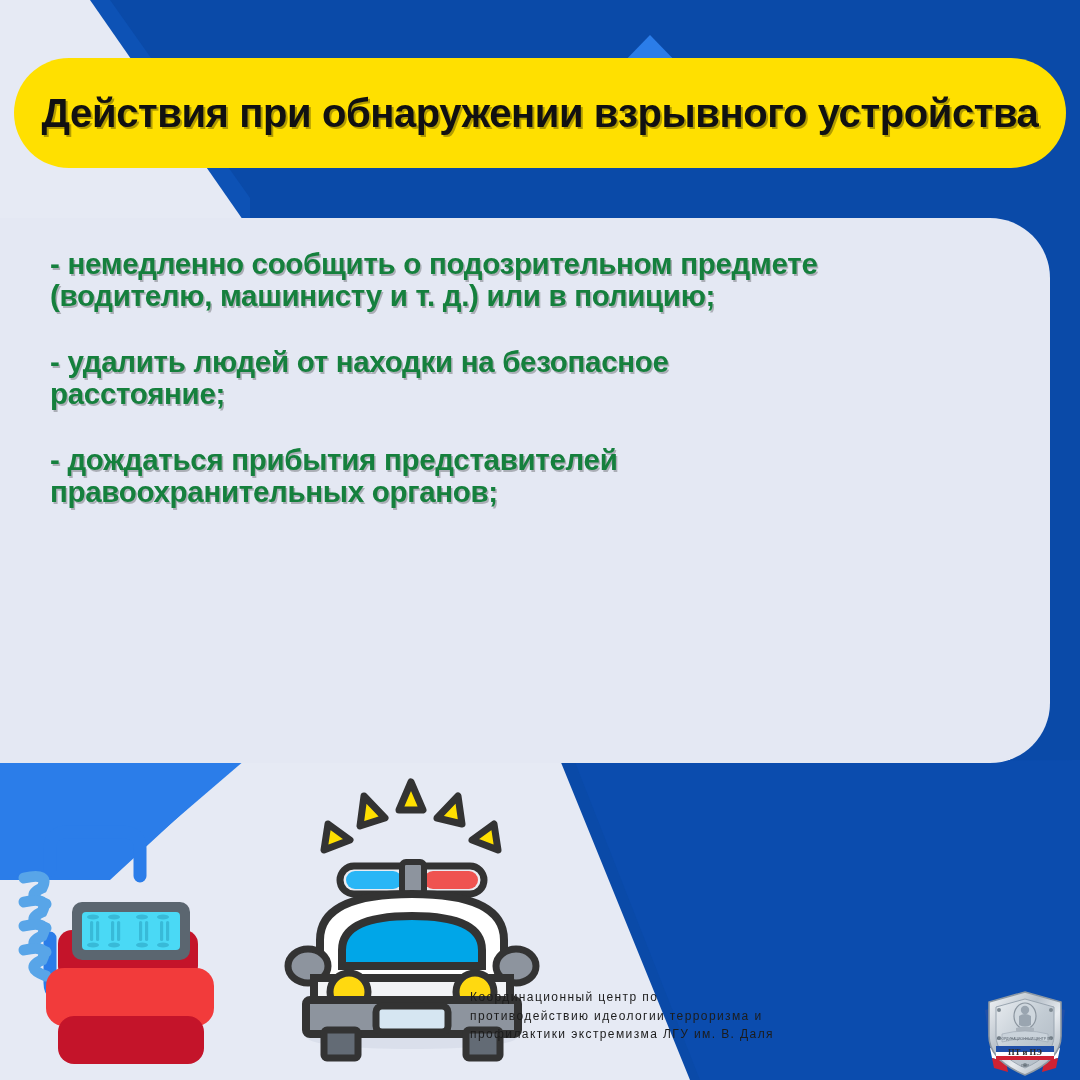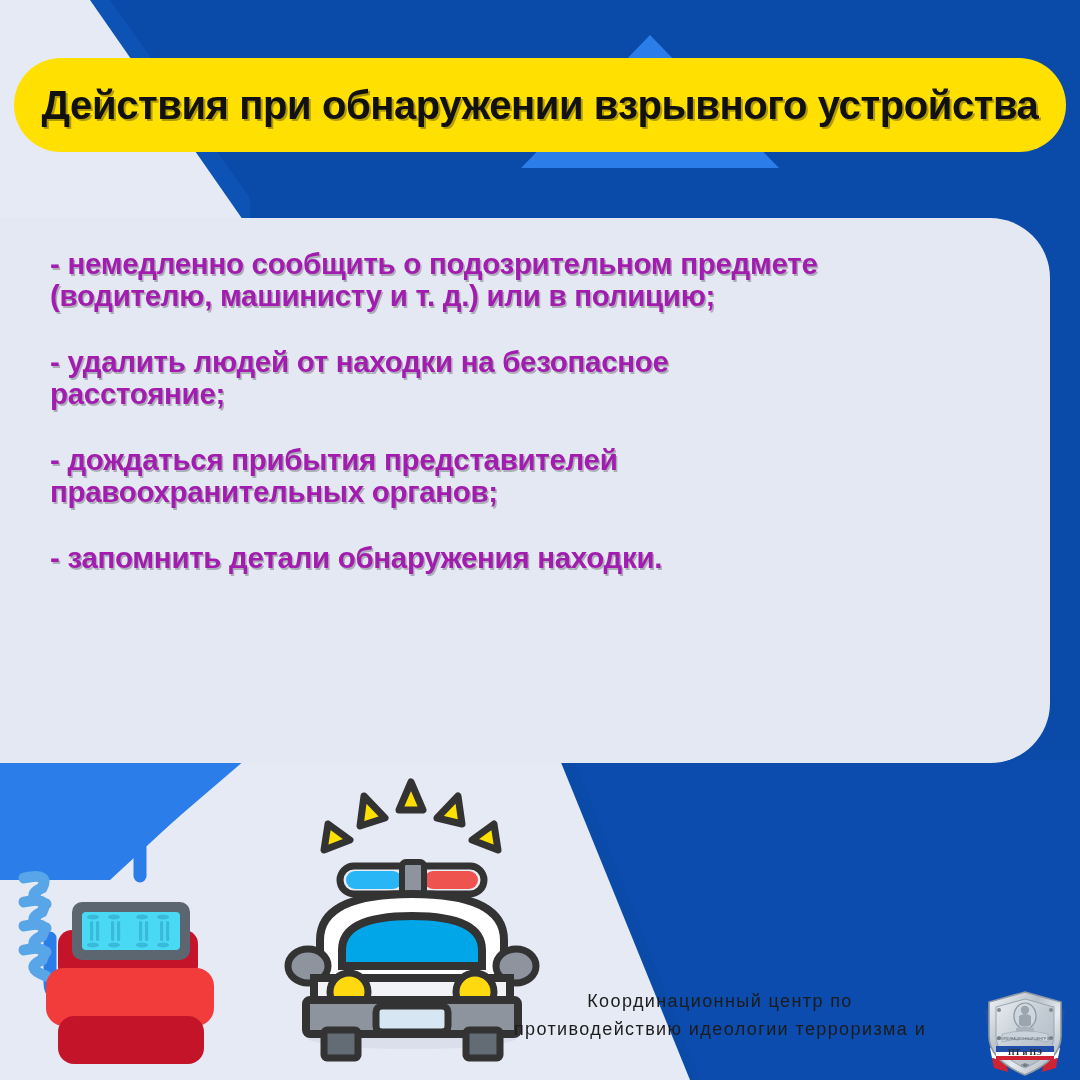--- a/index.html
+++ b/index.html
@@ -19,21 +19,21 @@
     background: #e6eaf4;
     overflow: hidden;
   }
   
   .bg-layer { position: absolute; left:0; top:0; width:1080px; height:1080px; }
 
   
   .title-pill {
     position: absolute;
     left: 14px; top: 58px;
-    width: 1052px; height: 94px;
+    width: 1052px; height: 110px;
     background: #ffe000;
     border-radius: 55px;
     display: flex;
     align-items: center;
     justify-content: center;
     z-index: 6;
   }
   .title-text {
     font-size: 40px;
     font-weight: bold;
@@ -55,40 +55,40 @@
   }
   .bullets {
     position: absolute;
     left: 110px; top: 30px;
     width: 1000px;
     z-index: 7;
   }
   .bullet {
     font-size: 29.5px;
     font-weight: bold;
-    color: #a21caf;
+    color: #15803d;
     line-height: 1.10;
     margin-bottom: 33px;
     letter-spacing: -0.3px;
     text-shadow: 1.5px 1.5px 0 rgba(0,0,0,0.25);
     white-space: pre-line;
   }
   .bullet:last-child { margin-bottom: 0; }
 
   
   .bomb-art  { position: absolute; left: 2px;   top: 818px; width: 255px; height: 250px; z-index: 8; }
   .car-art   { position: absolute; left: 272px; top: 770px; width: 280px; height: 300px; z-index: 8; }
 
   
   .footer-credit {
     position: absolute;
     left: 470px; top: 988px;
     width: 500px;
-    text-align: center;
-    font-size: 18px;
+    text-align: left;
+    font-size: 12px;
     line-height: 1.55;
     letter-spacing: 1.4px;
     color: #1c1c1c;
     z-index: 9;
   }
   .footer-credit .fline { display:block; white-space: nowrap; }
   .footer-emblem {
     position: absolute;
     left: 982px; top: 988px;
     width: 86px; height: 90px;
@@ -123,21 +123,20 @@
   </svg>
 
   <div class="content-card">
     <div class="bullets">
       <div class="bullet">- немедленно сообщить о подозрительном предмете
 (водителю, машинисту и т. д.) или в полицию;</div>
       <div class="bullet">- удалить людей от находки на безопасное
 расстояние;</div>
       <div class="bullet">- дождаться прибытия представителей
 правоохранительных органов;</div>
-      <div class="bullet">- запомнить детали обнаружения находки.</div>
     </div>
   </div>
 
   <div class="title-pill">
     <span class="title-text">Действия при обнаружении взрывного устройства</span>
   </div>
 
   <svg class="bomb-art" viewBox="0 0 255 250" width="255" height="250">
 
     <path d="M48 52 L48 30 Q48 14 66 14 L120 14 Q138 14 138 30 L138 58" fill="none" stroke="#2b7de9" stroke-width="13" stroke-linecap="round"></path>
@@ -220,20 +219,21 @@
 
     <rect x="104" y="236" width="72" height="26" rx="6" fill="#d6e6f2" stroke="#333" stroke-width="7"></rect>
 
     <rect x="52" y="260" width="34" height="28" rx="3" fill="#636b75" stroke="#333" stroke-width="7"></rect>
     <rect x="194" y="260" width="34" height="28" rx="3" fill="#636b75" stroke="#333" stroke-width="7"></rect>
   </svg>
 
   <div class="footer-credit">
     <span class="fline">Координационный центр по</span>
     <span class="fline">противодействию идеологии терроризма и</span>
+    <span class="fline">профилактики экстремизма ЛГУ им. В. Даля</span>
   </div>
 
   <svg class="footer-emblem" viewBox="0 0 86 90" width="86" height="90">
     <defs>
       <linearGradient id="chrome" x1="0" y1="0" x2="1" y2="1">
         <stop offset="0%" stop-color="#f4f6f8"></stop>
         <stop offset="38%" stop-color="#b9c2cb"></stop>
         <stop offset="60%" stop-color="#e7ebef"></stop>
         <stop offset="100%" stop-color="#9aa5b0"></stop>
       </linearGradient>

